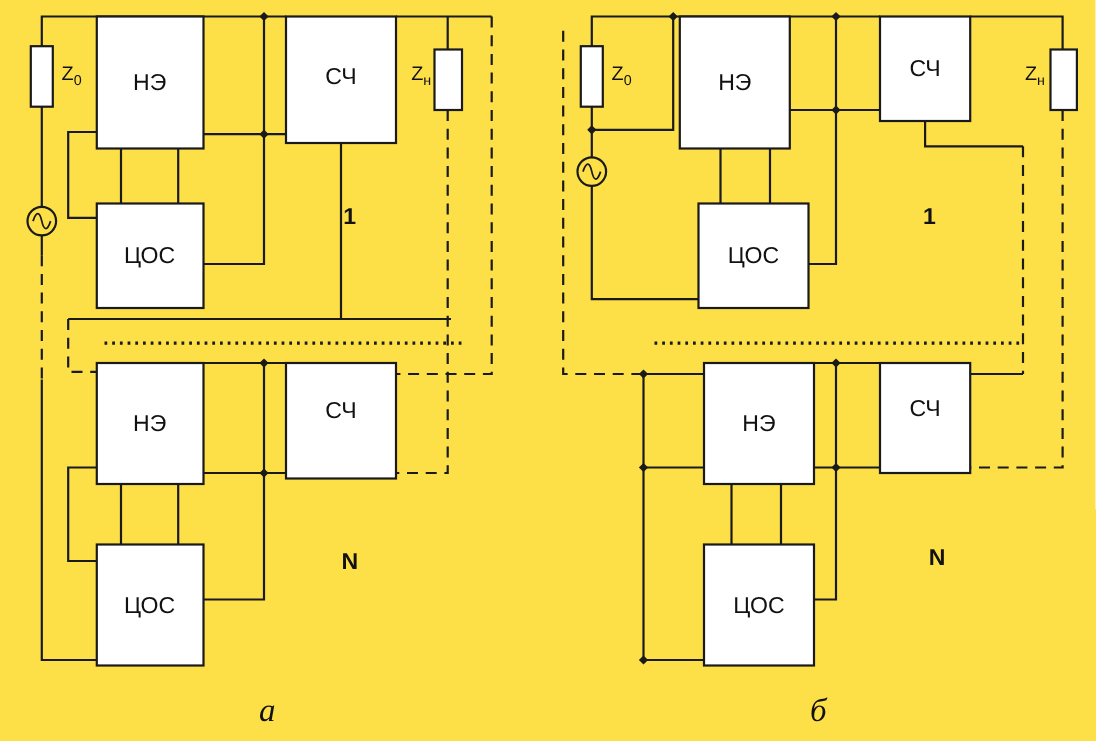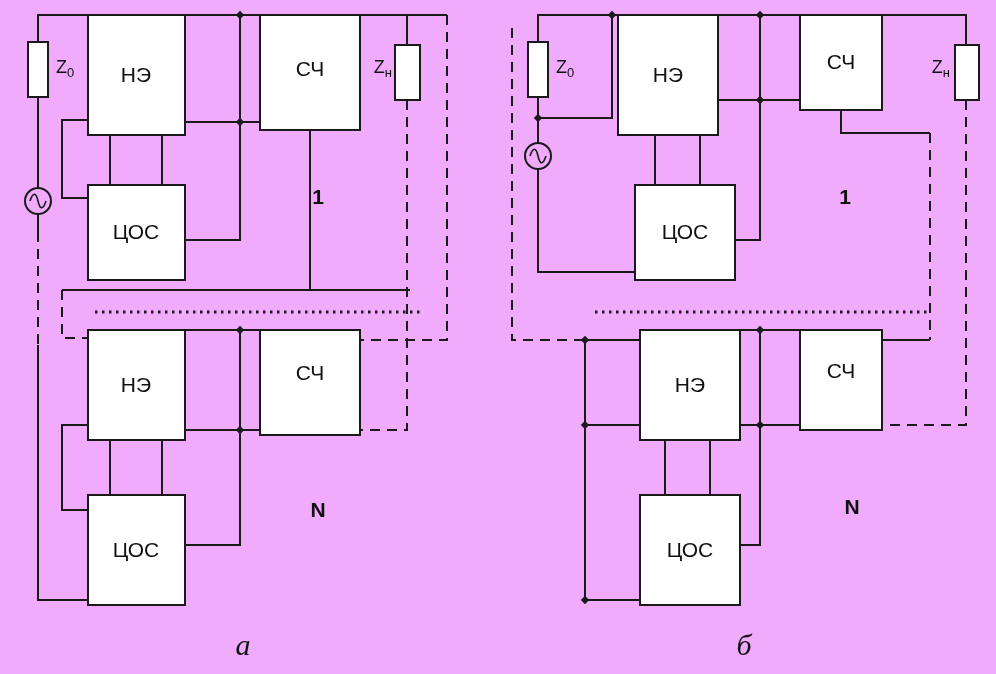--- a/index.html
+++ b/index.html
@@ -1,16 +1,16 @@
 <!DOCTYPE html>
 <html><head>
 <meta charset="utf-8">
 <style>
   html,body{margin:0;padding:0;background:#ffffff;}
-  .stage{position:relative;width:996px;height:674px;background:#f0abfc;overflow:hidden;
+  .stage{position:relative;width:996px;height:674px;background:#fde047;overflow:hidden;
          font-family:"Liberation Sans",sans-serif;}
   svg{display:block;}
   .wire{stroke:#1a1a1a;stroke-width:2;fill:none;stroke-linecap:butt;}
   .dashed{stroke-dasharray:10 7;}
   .dotted{stroke-dasharray:2.5 4.5;stroke-width:3;}
   .sine{stroke-width:1.6;}
   .blk{fill:#ffffff;stroke:#1a1a1a;stroke-width:2;}
   .dot{fill:#1a1a1a;stroke:none;}
   .blk-label{font-family:"Liberation Sans",sans-serif;font-size:21px;fill:#111;text-anchor:middle;}
   .z-label{font-family:"Liberation Sans",sans-serif;font-size:18px;fill:#111;}

